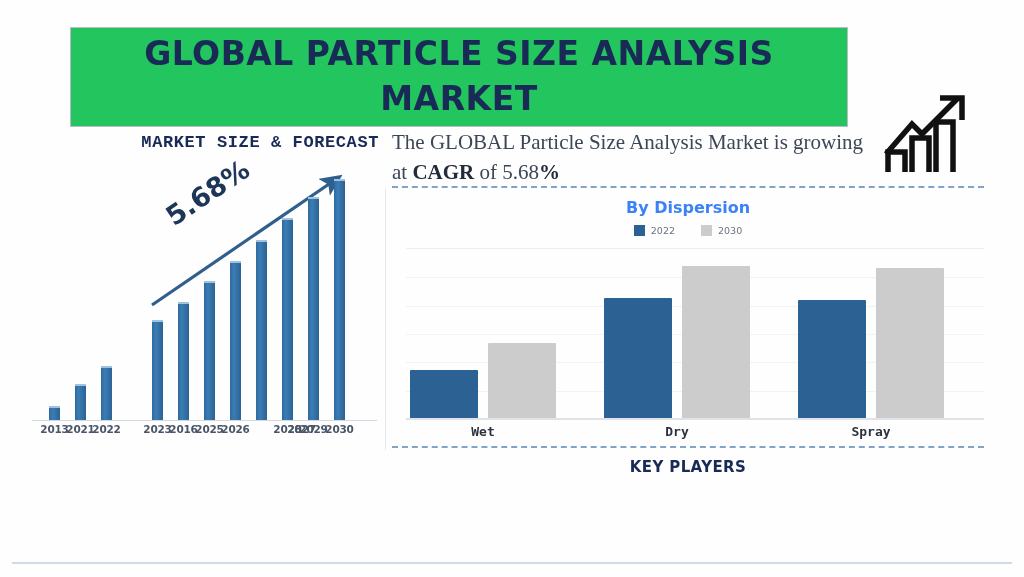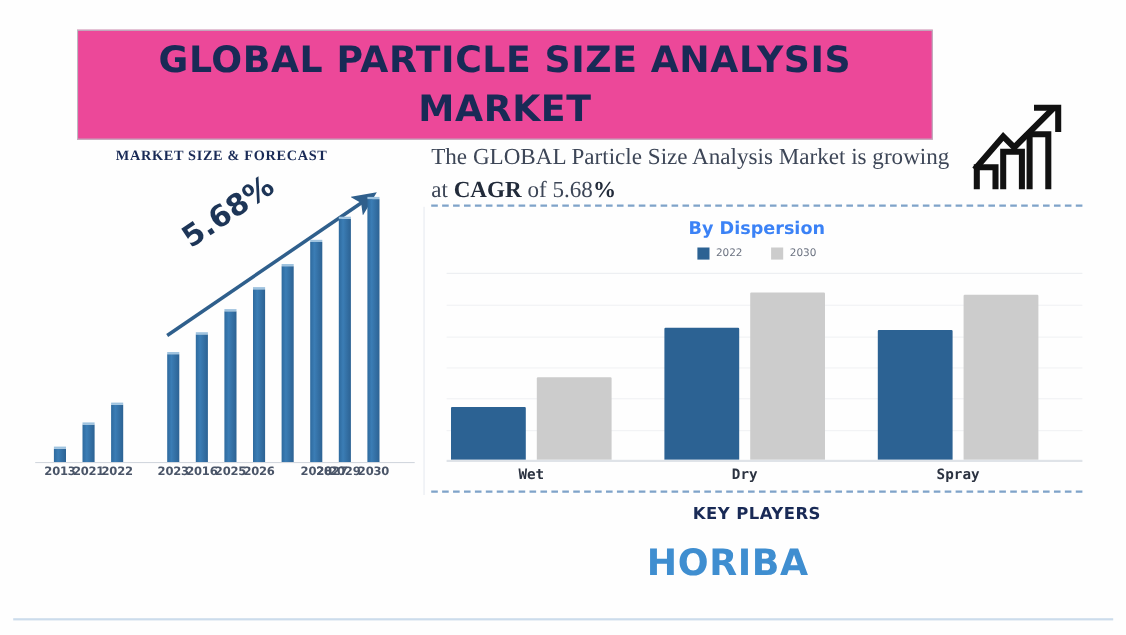--- a/index.html
+++ b/index.html
@@ -14,21 +14,21 @@
     width: 1024px; height: 577px;
     background: #fefefe;
   }
 
   
   #title-box {
     position: absolute;
     left: 70px; top: 27px;
     width: 778px; height: 100px;
     border: 1px solid #b9bcc2;
-    background: #ec4899;
+    background: #22c55e;
     display: flex; align-items: center; 
     text-align: center;
   }
   #title-text {
     font-family: "DejaVu Sans", sans-serif;
     font-weight: 700;
     font-size: 33px;
     letter-spacing: 0.5px;
     line-height: 1.35;
     color: #192a56;
@@ -37,24 +37,24 @@
 
   
   #left-panel {
     position: absolute;
     left: 24px; top: 130px;
     width: 355px; height: 415px;
   }
   #left-heading {
     position: absolute;
     left: 0; top: 3px; width: 355px;
-    text-align: center;
-    font-family: Liberation Serif, serif;
-    font-weight: 700;
-    font-size: 13px;
+    text-align: right;
+    font-family: Liberation Mono, monospace;
+    font-weight: 700;
+    font-size: 17px;
     letter-spacing: 0.6px;
     color: #192a56;
   }
 
   #forecast-chart {
     position: absolute;
     left: 8px; top: 38px;
     width: 345px; height: 252px;
   }
   .fbar {
@@ -384,19 +384,18 @@
         <div class="cat-lbl" style="left: 198px; width: 146px;">Dry</div>
         <div class="cat-lbl" style="left: 392px; width: 146px;">Spray</div>
       </div>
 
     <div id="dash-bottom" class="dashed-div"></div>
 
     <div id="key-players-title">KEY PLAYERS</div>
 
     <div id="logos">
 
-      <div id="logo-horiba">HORIBA</div>
 
     </div>
   </div>
 
   <div id="bottom-rule"></div>
 </div>
 
 </body></html>

